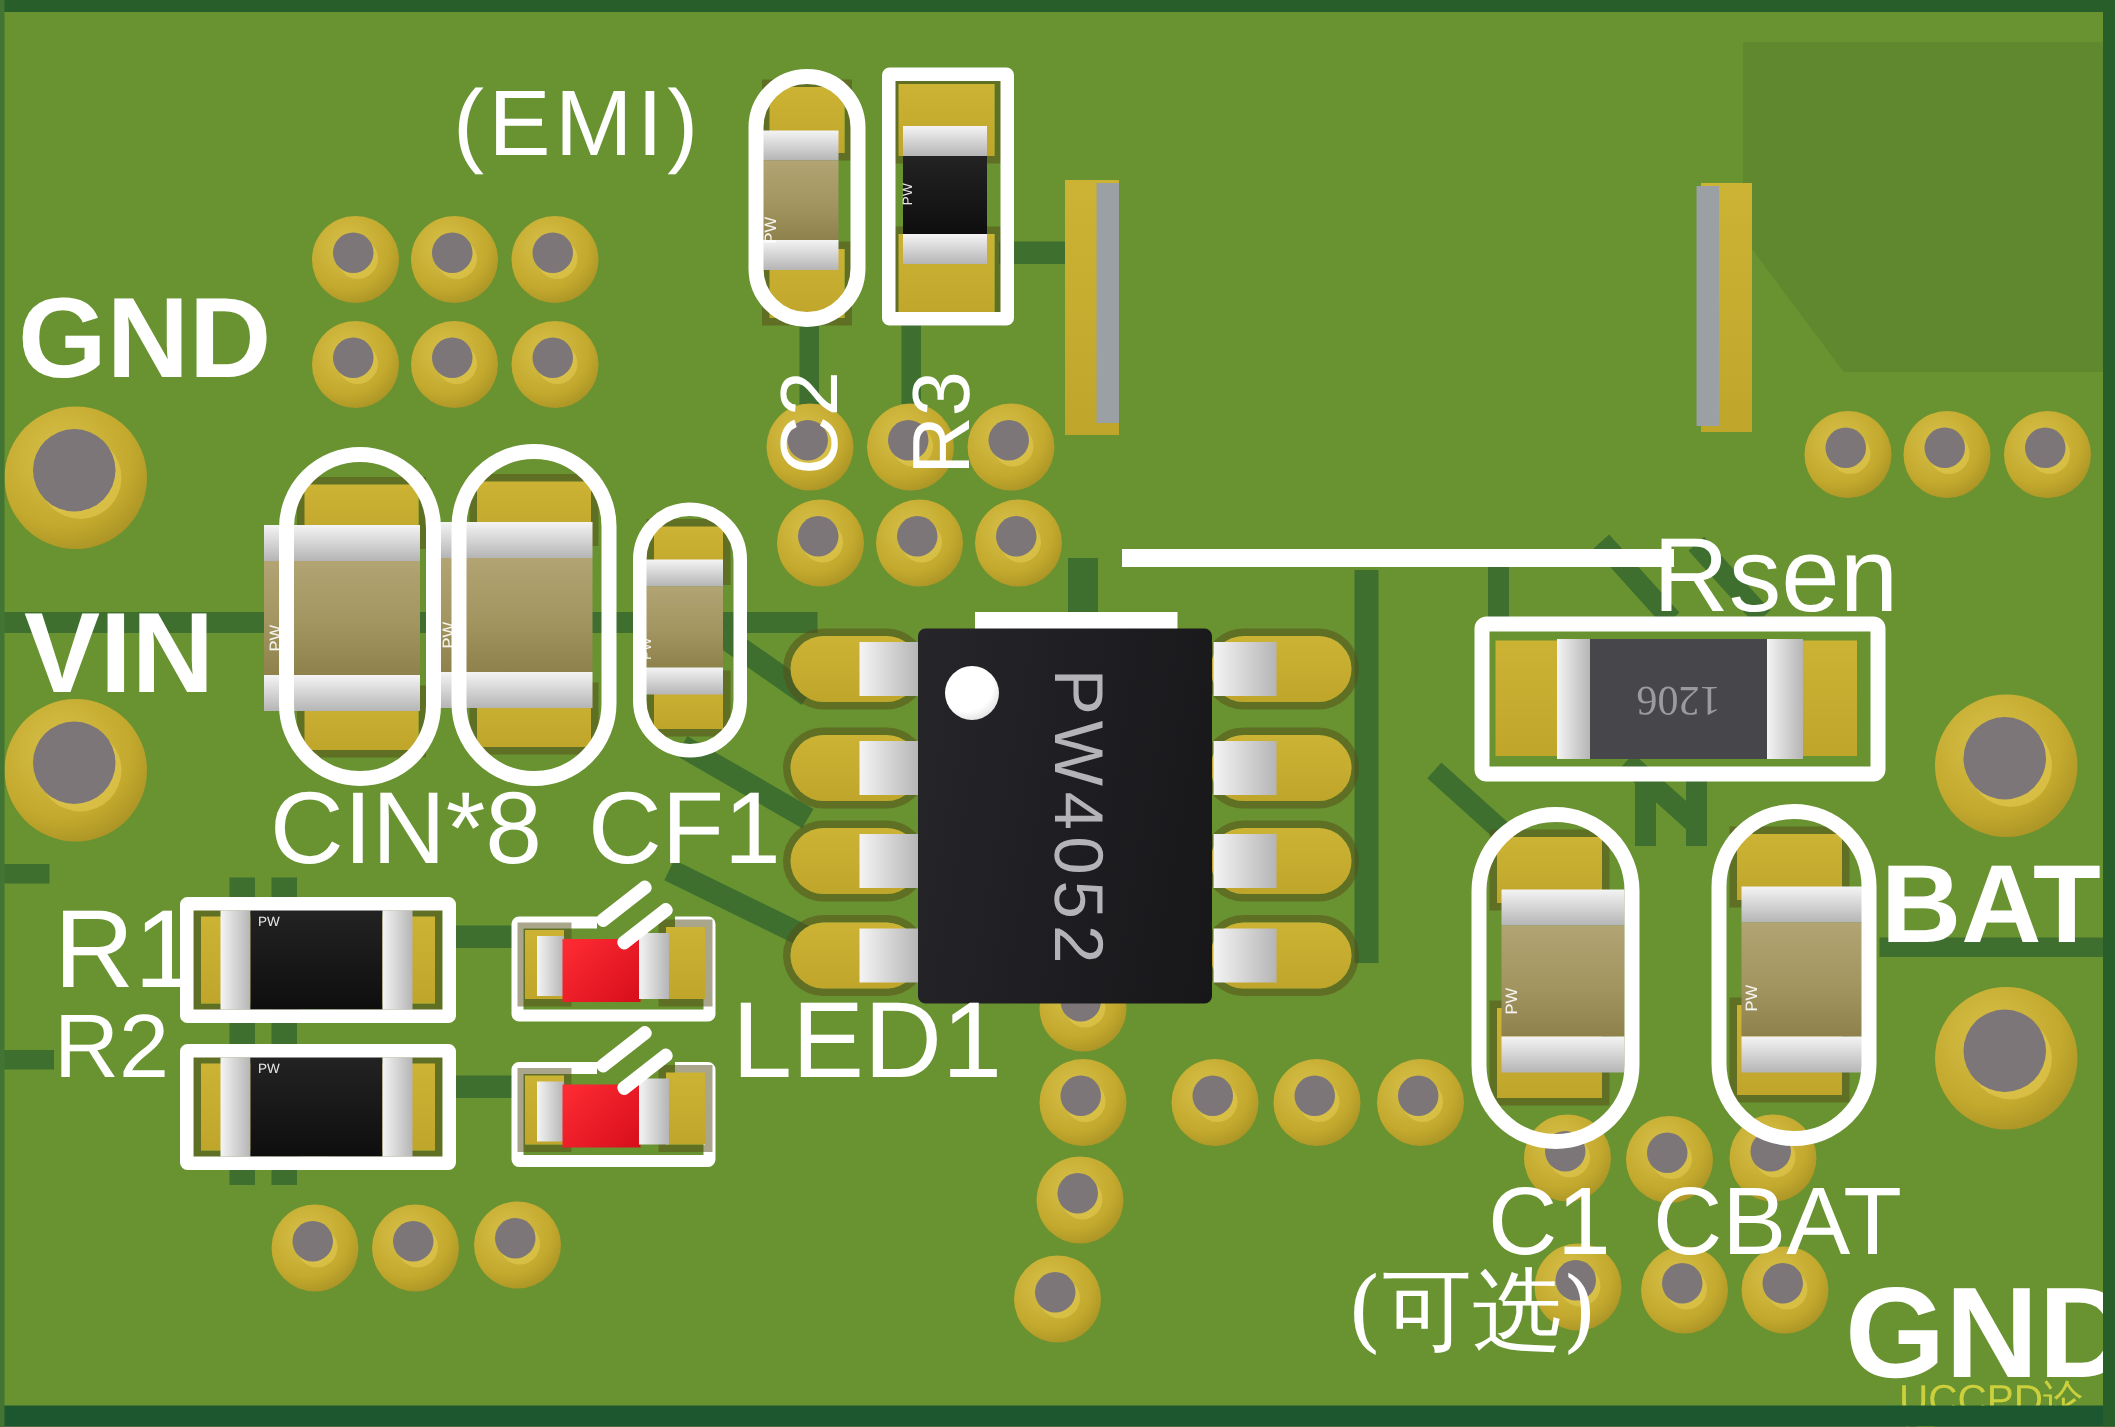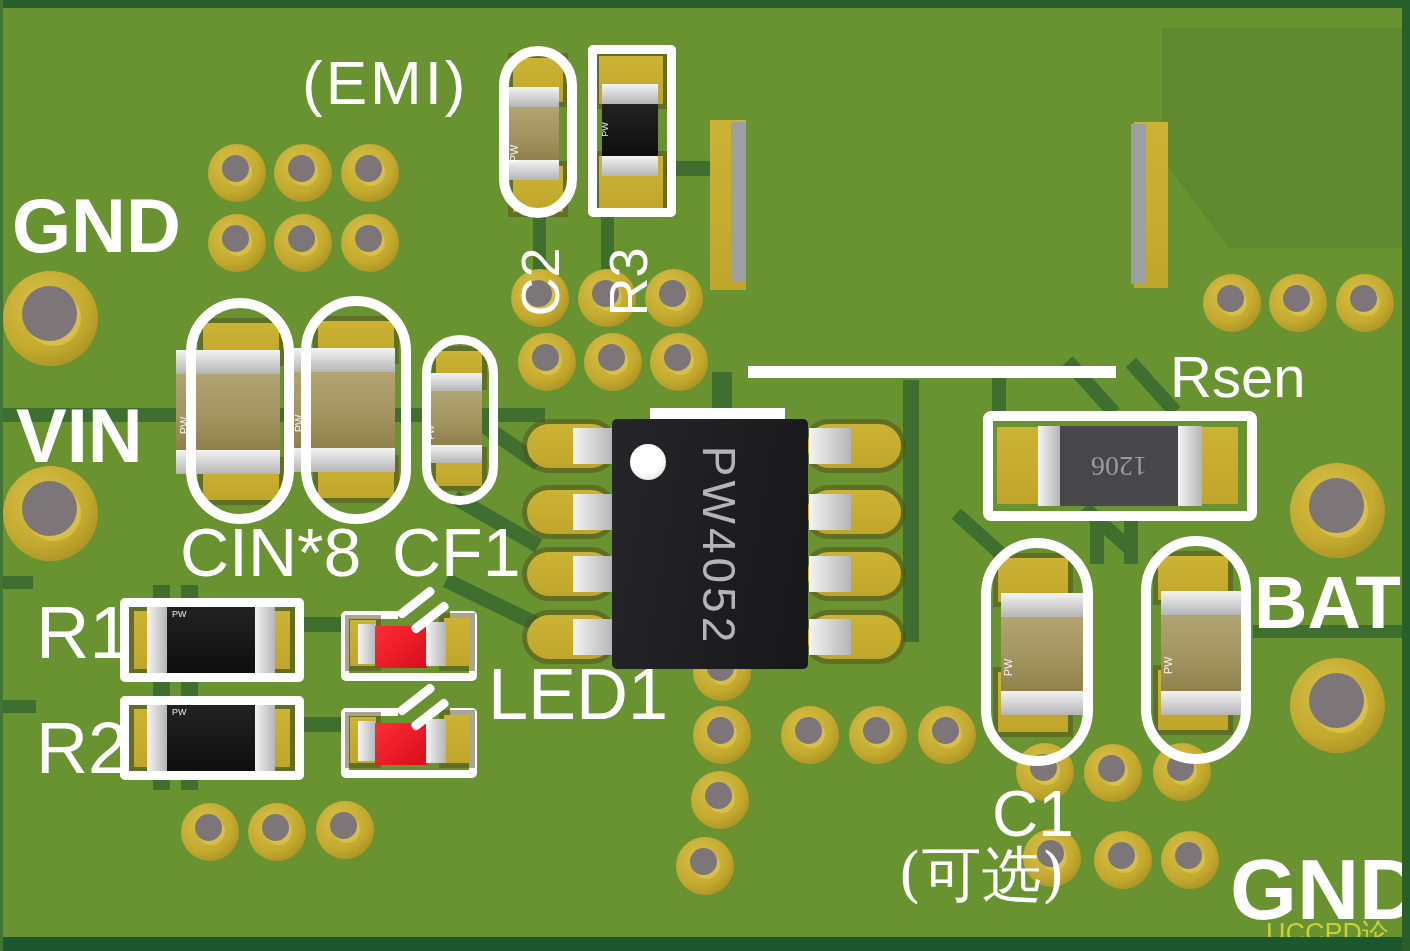--- a/index.html
+++ b/index.html
@@ -307,27 +307,28 @@
   <div class="tan" style="left:1161px;top:615px;width:84px;height:76px;"></div>
   <div class="sil-v" style="left:1161px;top:691px;width:84px;height:24px;"></div>
   <div class="pw" style="left:1160px;top:660px;">PW</div>
   <div class="sk-stad" style="left:1141px;top:536px;width:110px;height:228px;border-radius:58px;"></div>
 
   <div class="silk" style="left:12px;top:188px;font-size:76px;font-weight:bold;">GND</div>
   <div class="silk" style="left:302px;top:52px;font-size:62px;letter-spacing:3px;">(EMI)</div>
   <div class="silk" style="left:16px;top:398px;font-size:76px;font-weight:bold;">VIN</div>
   <div class="silk rot" style="left:490px;top:254px;width:100px;height:56px;font-size:54px;">C2</div>
   <div class="silk rot" style="left:578px;top:254px;width:100px;height:56px;font-size:54px;">R3</div>
-  <div class="silk" style="left:1170px;top:348px;font-size:58px;">Rsen</div>
+  <div class="silk" style="left:1102px;top:348px;font-size:70px;">Rsen</div>
   <div class="silk" style="left:180px;top:518px;font-size:68px;">CIN*8</div>
   <div class="silk" style="left:392px;top:518px;font-size:68px;">CF1</div>
   <div class="silk" style="left:36px;top:596px;font-size:74px;">R1</div>
-  <div class="silk" style="left:36px;top:712px;font-size:72px;">R2</div>
+  <div class="silk" style="left:36px;top:668px;font-size:60px;">R2</div>
   <div class="silk" style="left:488px;top:658px;font-size:72px;">LED1</div>
   <div class="silk" style="left:992px;top:782px;font-size:64px;">C1</div>
+  <div class="silk" style="left:1102px;top:782px;font-size:64px;">CBAT</div>
   <div class="silk" style="left:898px;top:844px;font-size:60px;font-family:'DejaVu Serif',serif;">(可选)</div>
   <div class="silk" style="left:1254px;top:566px;font-size:74px;font-weight:bold;">BAT</div>
   <div class="silk" style="left:1230px;top:846px;font-size:86px;font-weight:bold;">GND</div>
 
   <div class="abs" style="left:1266px;top:920px;font-size:27px;color:#cbd03c;line-height:1;">UCCPD论坛</div>
 
   <div class="edge" style="left:0;top:0;width:1410px;height:8px;"></div>
   <div class="edge" style="left:0;top:937px;width:1410px;height:14px;background:#1d5730;"></div>
   <div class="edge" style="left:1402px;top:0;width:8px;height:951px;"></div>
   <div class="edge" style="left:0;top:0;width:3px;height:951px;background:#427433;"></div>

